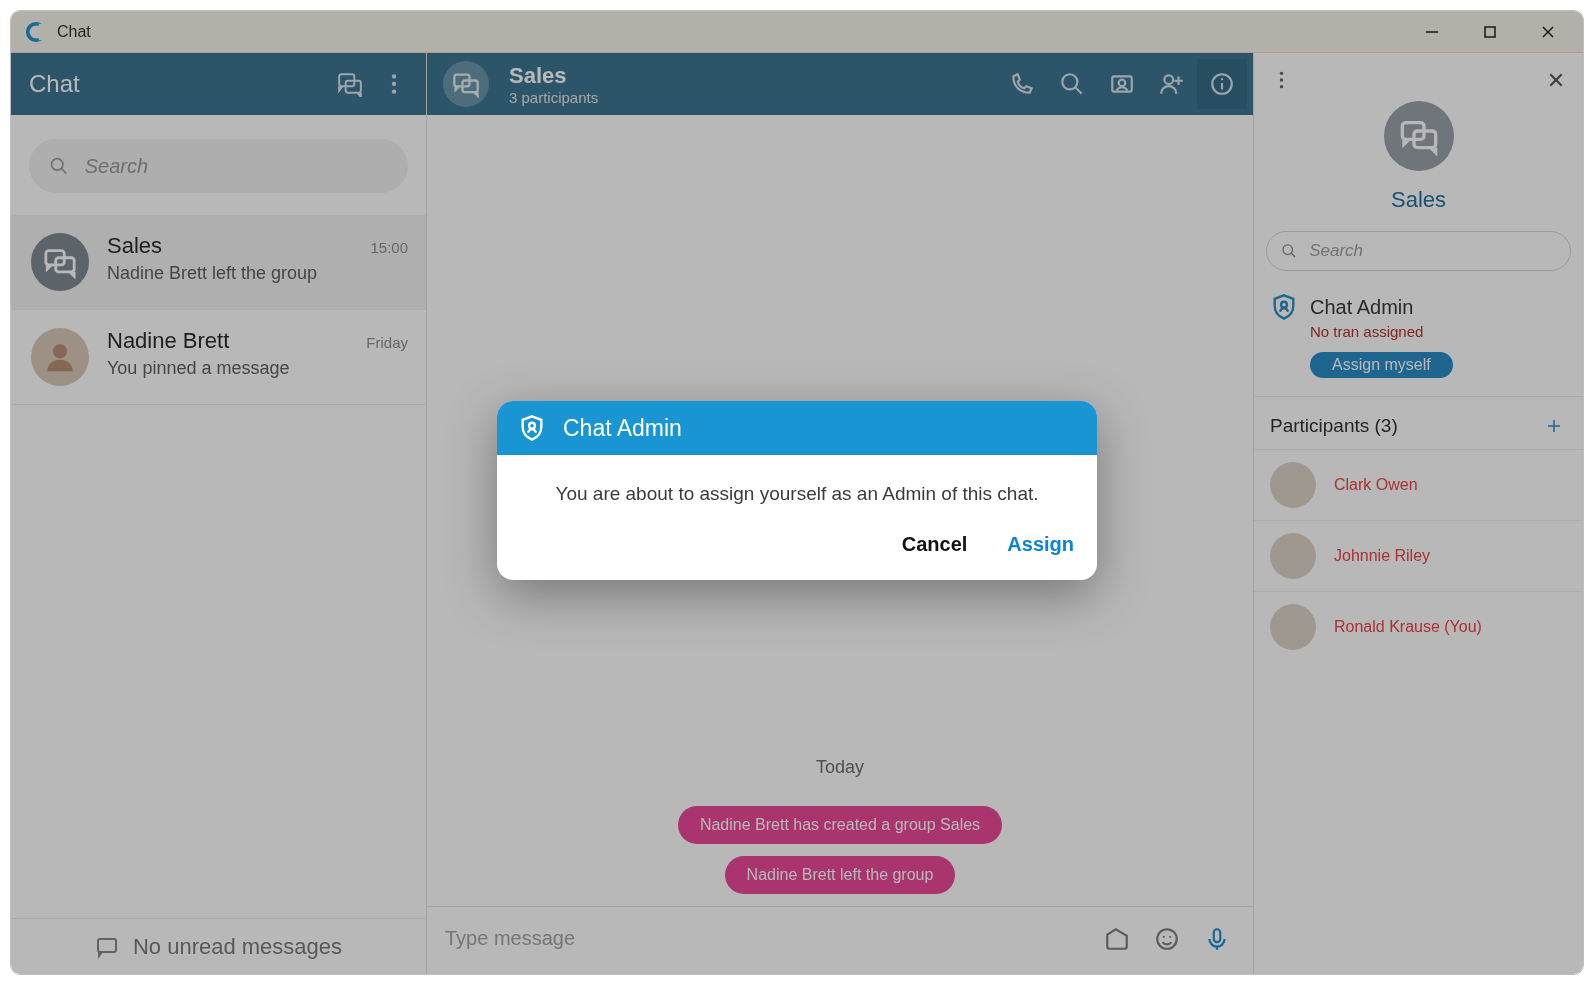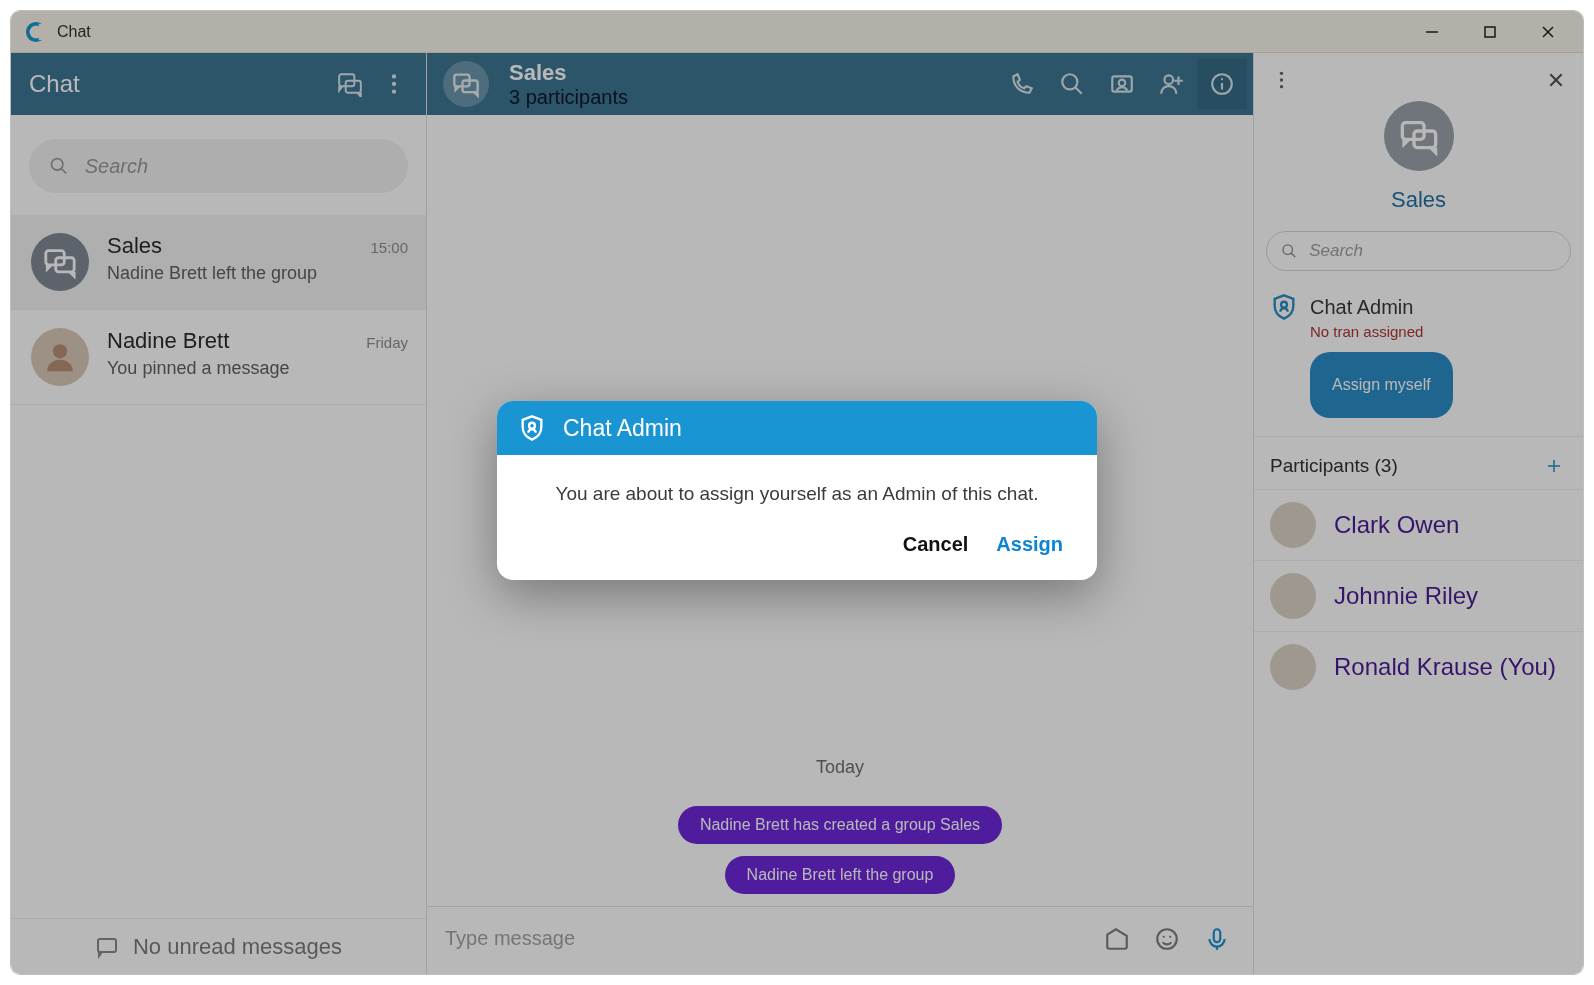--- a/index.html
+++ b/index.html
@@ -95,33 +95,33 @@
   .main-header {
     height: 62px; background: #3d7693; display: flex; align-items: center; padding: 0 6px 0 16px; color: #fff;
   }
   .main-avatar {
     width: 46px; height: 46px; border-radius: 50%; background: #6b97ad; display: inline-flex;
     align-items: center; justify-content: center; margin-right: 20px;
   }
   .main-avatar svg { width: 28px; height: 28px; color: #e6eef2; }
   .main-title-block { display: flex; flex-direction: column; }
   .main-title { font-size: 22px; font-weight: 600; color: #fff; }
-  .main-sub { font-size: 20px; color: #0f172a; }
+  .main-sub { font-size: 15px; color: #e5e5e5; }
   .main-header .spacer { flex: 1; }
   .main-header .icon-btn {
     width: 50px; height: 50px; display: inline-flex; align-items: center; justify-content: center;
     color: #d7e6ee; cursor: pointer;
   }
   .main-header .icon-btn svg { width: 26px; height: 26px; }
   .main-header .icon-btn.info { background: #356b86; border-radius: 0; }
 
   .conversation { flex: 1; overflow: hidden; display: flex; flex-direction: column; justify-content: flex-end; padding: 0 0 12px 0; }
   .day-divider { text-align: center; color: #6f6f6f; font-size: 18px; margin: 18px 0 16px; }
   .sys-pill {
-    align-self: center; background: #6d28d9; color: #fff; font-size: 16px;
+    align-self: center; background: #ec4899; color: #fff; font-size: 16px;
     padding: 10px 22px; border-radius: 22px; margin-top: 12px;
   }
 
   .composer {
     border-top: 1px solid #e3e3e3; display: flex; align-items: center; padding: 10px 18px 14px 18px;
     gap: 14px;
   }
   .composer input {
     flex: 1; border: none; outline: none; font-size: 20px; color: #555; padding: 10px 0;
   }
@@ -159,54 +159,54 @@
   .info-search .field input::placeholder { color: #a0a0a0; font-style: italic; }
 
   .admin-block { padding: 10px 12px 14px 16px; border-bottom: 1px solid #eee; }
   .admin-row { display: flex; align-items: center; gap: 12px; }
   .admin-row .shield { width: 28px; height: 28px; color: #2a8cc7; }
   .admin-row .shield svg { width: 28px; height: 28px; }
   .admin-row .label { font-size: 20px; color: #3a3a3a; }
   .admin-status { margin-left: 40px; color: #b03535; font-size: 15px; margin-top: 2px; }
   .assign-btn {
     margin: 12px 0 4px 40px; display: inline-block; background: #2a8cc7; color: #fff;
-    border: none; border-radius: 20px; padding: 24px 22px; font-size: 16px; cursor: pointer;
+    border: none; border-radius: 20px; padding: 4px 22px; font-size: 16px; cursor: pointer;
   }
 
   .participants-head {
     display: flex; align-items: center; padding: 16px 16px 10px 16px; justify-content: space-between;
   }
   .participants-head .label { font-size: 19px; color: #333; }
   .participants-head .add { width: 26px; height: 26px; color: #2a8cc7; cursor: pointer; display: inline-flex; align-items: center; justify-content: center; }
   .participants-head .add svg { width: 18px; height: 18px; }
 
   .participants-list { }
   .p-item { display: flex; align-items: center; gap: 18px; padding: 12px 16px; border-top: 1px solid #f0f0f0; }
   .p-item .pavatar { width: 46px; height: 46px; border-radius: 50%; background: #ddd3c6; overflow: hidden; }
-  .p-item .pname { font-size: 24px; color: #4c1d95; }
+  .p-item .pname { font-size: 16px; color: #ef4444; }
 
   
   .overlay {
     position: absolute; inset: 0; background: rgba(0,0,0,0.28);
     display: flex; align-items: flex-start; justify-content: center;
     z-index: 50;
   }
   .dialog {
     width: 600px; margin-top: 390px; background: #fff; border-radius: 16px; overflow: hidden;
     box-shadow: 0 15px 50px rgba(0,0,0,0.35);
   }
   .dialog-header {
     background: #1a95d4; color: #fff; display: flex; align-items: center; gap: 16px;
     padding: 12px 20px;
   }
   .dialog-header .icon { width: 30px; height: 30px; display: inline-flex; align-items: center; justify-content: center; }
   .dialog-header .icon svg { width: 28px; height: 28px; }
   .dialog-header .title { font-size: 23px; font-weight: 400; }
   .dialog-body { padding: 28px 28px 6px 28px; color: #3b3b3b; font-size: 19px; text-align: center; }
-  .dialog-actions { display: flex; justify-content: flex-end; gap: 28px; padding: 22px 34px 24px 28px; }
+  .dialog-actions { display: flex; justify-content: flex-end; gap: 40px; padding: 22px 23px 24px 28px; }
   .dialog-actions .btn { font-size: 20px; font-weight: 700; border: none; background: none; cursor: pointer; }
   .dialog-actions .btn.cancel { color: #111; }
   .dialog-actions .btn.assign { color: #0a84d4; }
 
   
 </style>
 </head>
 <body>
 
 <div class="window">

